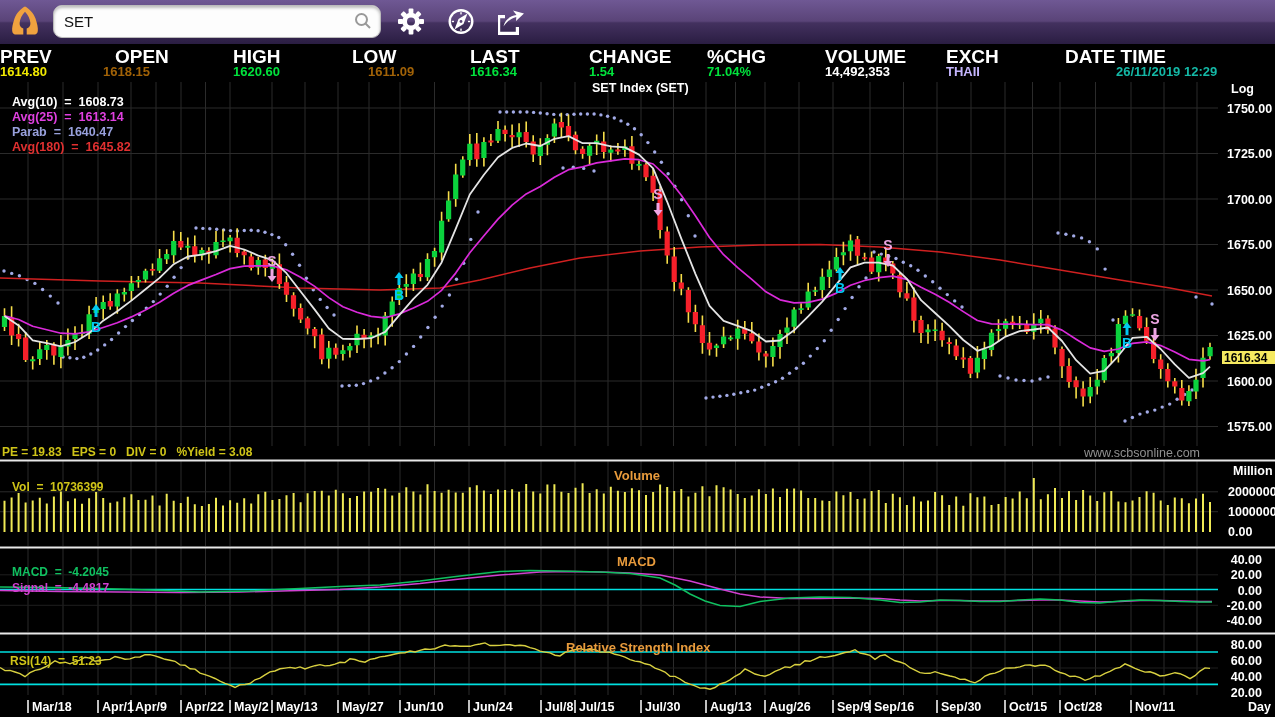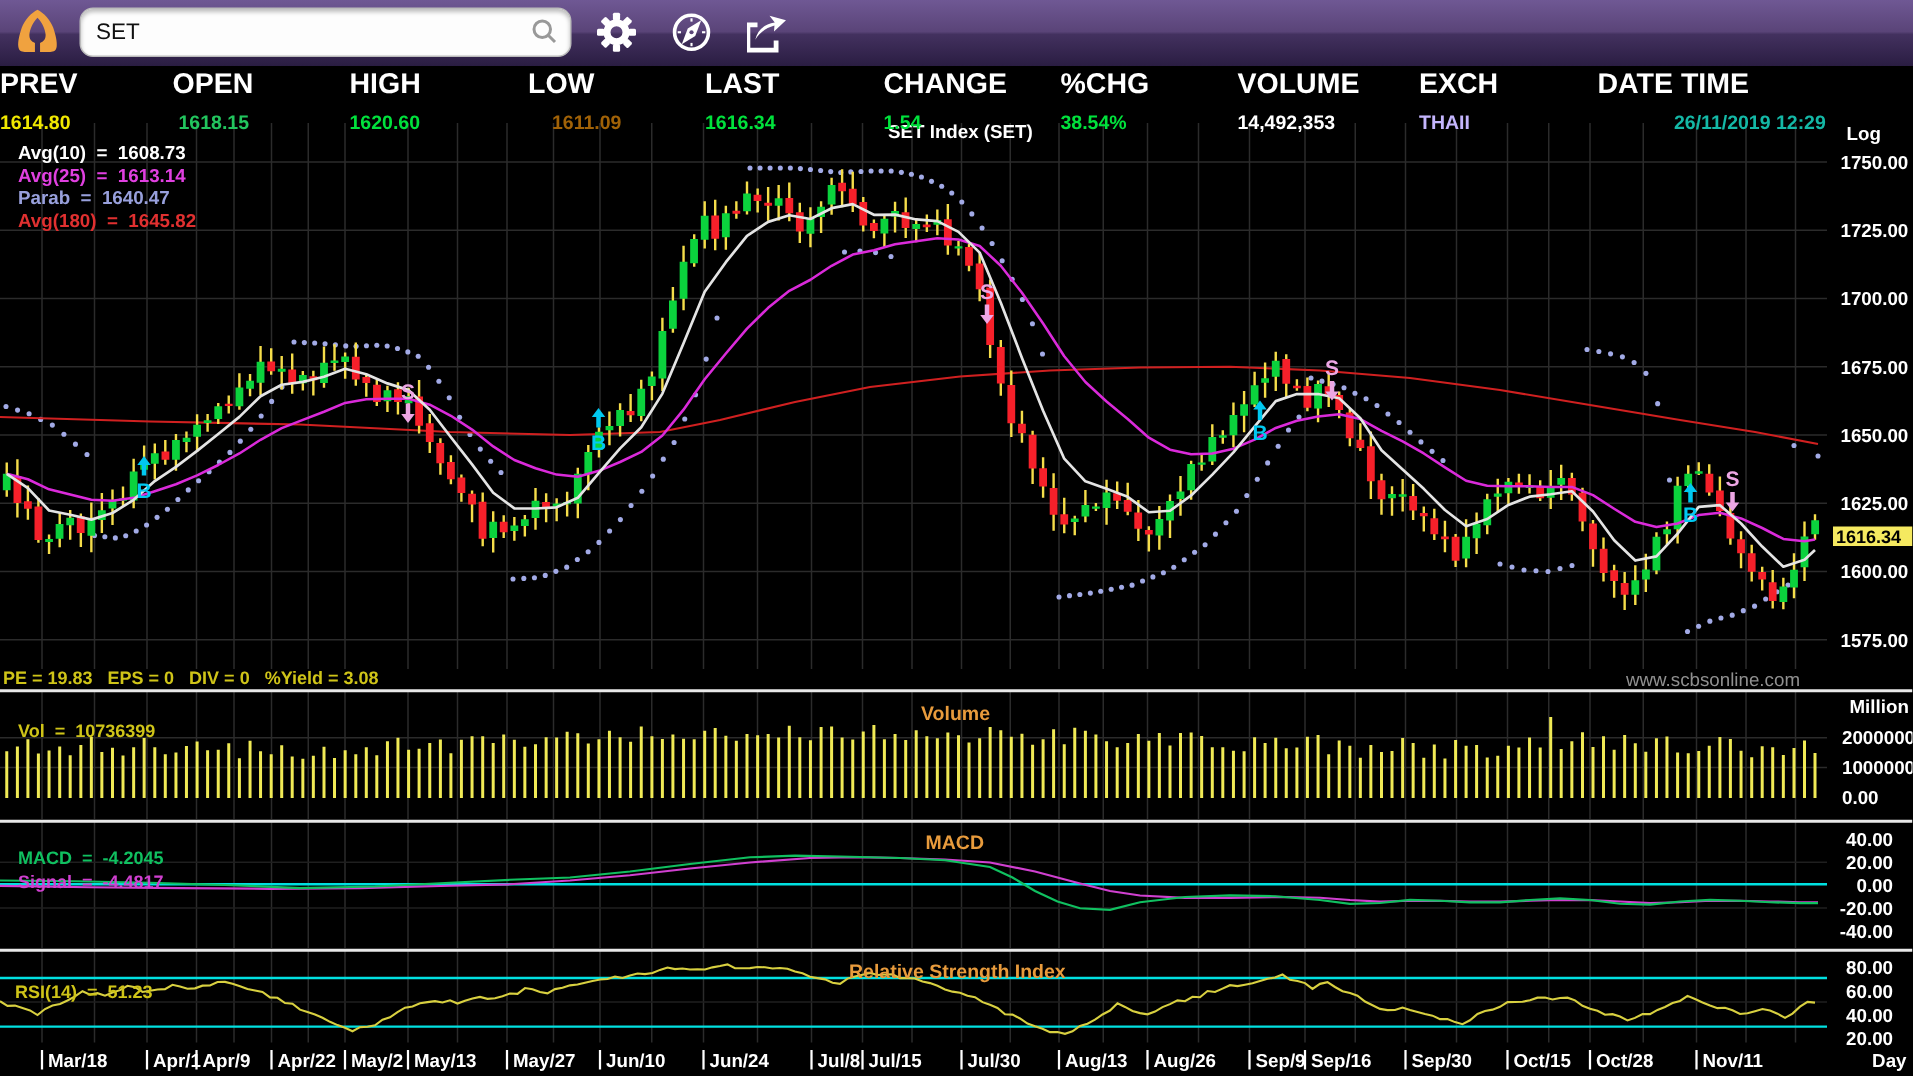--- a/index.html
+++ b/index.html
@@ -1,21 +1,21 @@
 <!DOCTYPE html>
 <html><head><meta charset="utf-8"><style>
 html,body{margin:0;padding:0;background:#000;width:1275px;height:717px;overflow:hidden;
 font-family:"Liberation Sans",sans-serif;}
 #topbar{position:absolute;left:0;top:0;width:1275px;height:44px;
 background:linear-gradient(to bottom,#6f5894 0%,#5a4478 48%,#43315f 52%,#2a1d42 100%);padding-left:41px;}
 #sbox{position:absolute;left:53px;top:5px;width:326px;height:31px;background:#fdfdfd;
 border:1px solid #bbb;border-radius:9px;box-shadow:inset 0 2px 3px rgba(0,0,0,.25);}
 #sbox span{position:absolute;left:10px;top:7px;font-size:15px;color:#111;}
 .qlab{position:absolute;top:46px;color:#fff;font-size:19px;font-weight:bold;}
-.qval{position:absolute;top:64px;font-size:13px;font-weight:bold;margin-top:10px;}
+.qval{position:absolute;top:64px;font-size:13px;font-weight:bold;}
 .wb{fill:#fff;font-weight:bold;}
 .ot{fill:#e89b3c;font-size:13px;font-weight:bold;}
 svg text{font-family:"Liberation Sans",sans-serif;}
 </style></head><body>
 <svg id="chart" width="1275" height="717" style="position:absolute;left:0;top:0">
 <path d="M28 82V446 M28 461V546 M28 548V632 M28 634V695 M63 82V446 M63 461V546 M63 548V632 M63 634V695 M98 82V446 M98 461V546 M98 548V632 M98 634V695 M131 82V446 M131 461V546 M131 548V632 M131 634V695 M156 82V446 M156 461V546 M156 548V632 M156 634V695 M181 82V446 M181 461V546 M181 548V632 M181 634V695 M205.5 82V446 M205.5 461V546 M205.5 548V632 M205.5 634V695 M230 82V446 M230 461V546 M230 548V632 M230 634V695 M272 82V446 M272 461V546 M272 548V632 M272 634V695 M305 82V446 M305 461V546 M305 548V632 M305 634V695 M338 82V446 M338 461V546 M338 548V632 M338 634V695 M369 82V446 M369 461V546 M369 548V632 M369 634V695 M400 82V446 M400 461V546 M400 548V632 M400 634V695 M434.5 82V446 M434.5 461V546 M434.5 548V632 M434.5 634V695 M469 82V446 M469 461V546 M469 548V632 M469 634V695 M505 82V446 M505 461V546 M505 548V632 M505 634V695 M541 82V446 M541 461V546 M541 548V632 M541 634V695 M575 82V446 M575 461V546 M575 548V632 M575 634V695 M608 82V446 M608 461V546 M608 548V632 M608 634V695 M641 82V446 M641 461V546 M641 548V632 M641 634V695 M673.5 82V446 M673.5 461V546 M673.5 548V632 M673.5 634V695 M706 82V446 M706 461V546 M706 548V632 M706 634V695 M735.5 82V446 M735.5 461V546 M735.5 548V632 M735.5 634V695 M765 82V446 M765 461V546 M765 548V632 M765 634V695 M799 82V446 M799 461V546 M799 548V632 M799 634V695 M833 82V446 M833 461V546 M833 548V632 M833 634V695 M870 82V446 M870 461V546 M870 548V632 M870 634V695 M903.5 82V446 M903.5 461V546 M903.5 548V632 M903.5 634V695 M937 82V446 M937 461V546 M937 548V632 M937 634V695 M971 82V446 M971 461V546 M971 548V632 M971 634V695 M1005 82V446 M1005 461V546 M1005 548V632 M1005 634V695 M1032.5 82V446 M1032.5 461V546 M1032.5 548V632 M1032.5 634V695 M1060 82V446 M1060 461V546 M1060 548V632 M1060 634V695 M1095.5 82V446 M1095.5 461V546 M1095.5 548V632 M1095.5 634V695 M1131 82V446 M1131 461V546 M1131 548V632 M1131 634V695 M1164 82V446 M1164 461V546 M1164 548V632 M1164 634V695 M1197 82V446 M1197 461V546 M1197 548V632 M1197 634V695 M0 426.5H1218 M0 381H1218 M0 335.5H1218 M0 290H1218 M0 244.5H1218 M0 199H1218 M0 153.5H1218 M0 108H1218 M0 491.8H1218 M0 511.7H1218" stroke="#2b2b2b" stroke-width="1" fill="none"></path>
 <path d="M0 574.8H1218 M0 605.3H1218 M0 668H1218" stroke="#1f1f1f" stroke-width="1" fill="none"></path>
 <g fill="#a2aae6">
       <circle cx="4" cy="271" r="1.7"></circle>
       <circle cx="11.7" cy="273.4" r="1.7"></circle>
@@ -318,29 +318,29 @@
       <span>SET</span>
 <svg width="18" height="18" style="position:absolute;right:8px;top:6px">
 <circle cx="7.5" cy="7.5" r="5.5" fill="none" stroke="#999" stroke-width="2"></circle>
 <line x1="11.5" y1="11.5" x2="16" y2="16" stroke="#999" stroke-width="2"></line>
 </svg>
 </div>
 </div>
 <div class="qlab" style="left:0px">PREV</div>
 <div class="qval" style="left:0px;color:#f0e800">1614.80</div>
 <div class="qlab" style="left:115px">OPEN</div>
-<div class="qval" style="left:119px;color:#22c55e">1618.15</div>
+<div class="qval" style="left:103px;color:#a16207">1618.15</div>
 <div class="qlab" style="left:233px">HIGH</div>
 <div class="qval" style="left:233px;color:#00e23c">1620.60</div>
 <div class="qlab" style="left:352px">LOW</div>
 <div class="qval" style="left:368px;color:#a16207">1611.09</div>
 <div class="qlab" style="left:470px">LAST</div>
 <div class="qval" style="left:470px;color:#00e23c">1616.34</div>
 <div class="qlab" style="left:589px">CHANGE</div>
 <div class="qval" style="left:589px;color:#00e23c">1.54</div>
 <div class="qlab" style="left:707px">%CHG</div>
-<div class="qval" style="left:707px;color:#00e23c">38.54%</div>
+<div class="qval" style="left:707px;color:#00e23c">71.04%</div>
 <div class="qlab" style="left:825px">VOLUME</div>
 <div class="qval" style="left:825px;color:#fff">14,492,353</div>
 <div class="qlab" style="left:946px">EXCH</div>
 <div class="qval" style="left:946px;color:#c4b5fd">THAII</div>
 <div class="qlab" style="left:1065px">DATE TIME</div>
 <div class="qval" style="left:1116px;color:#14b8a6">26/11/2019 12:29</div>
 
 </body></html>

